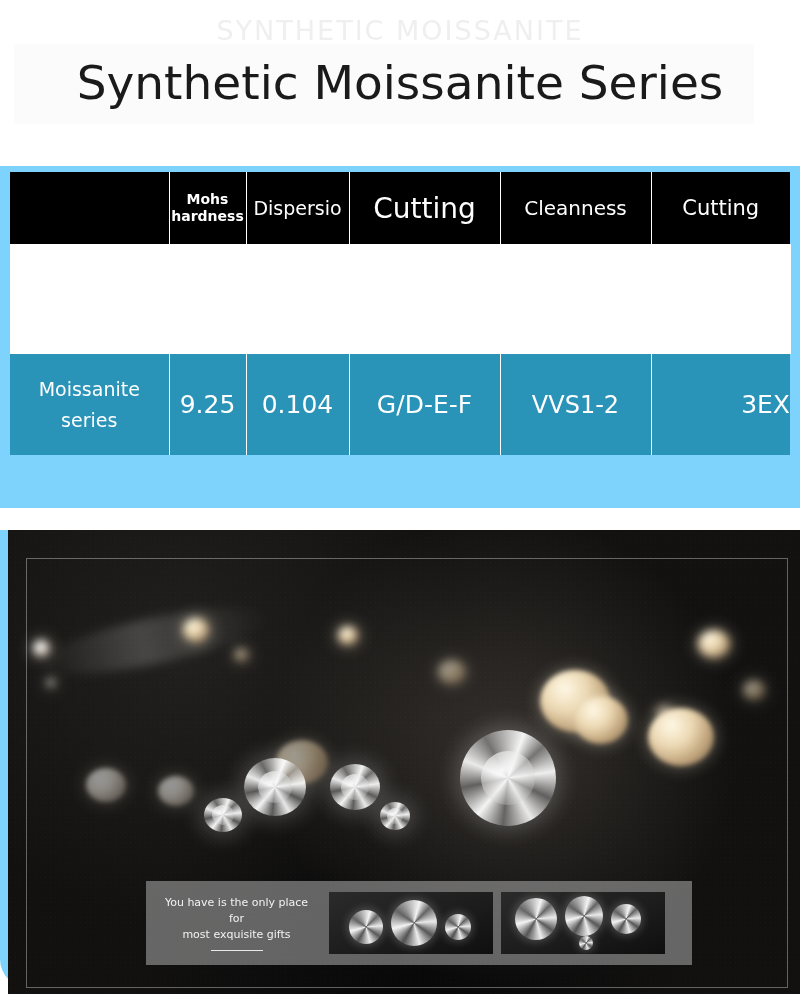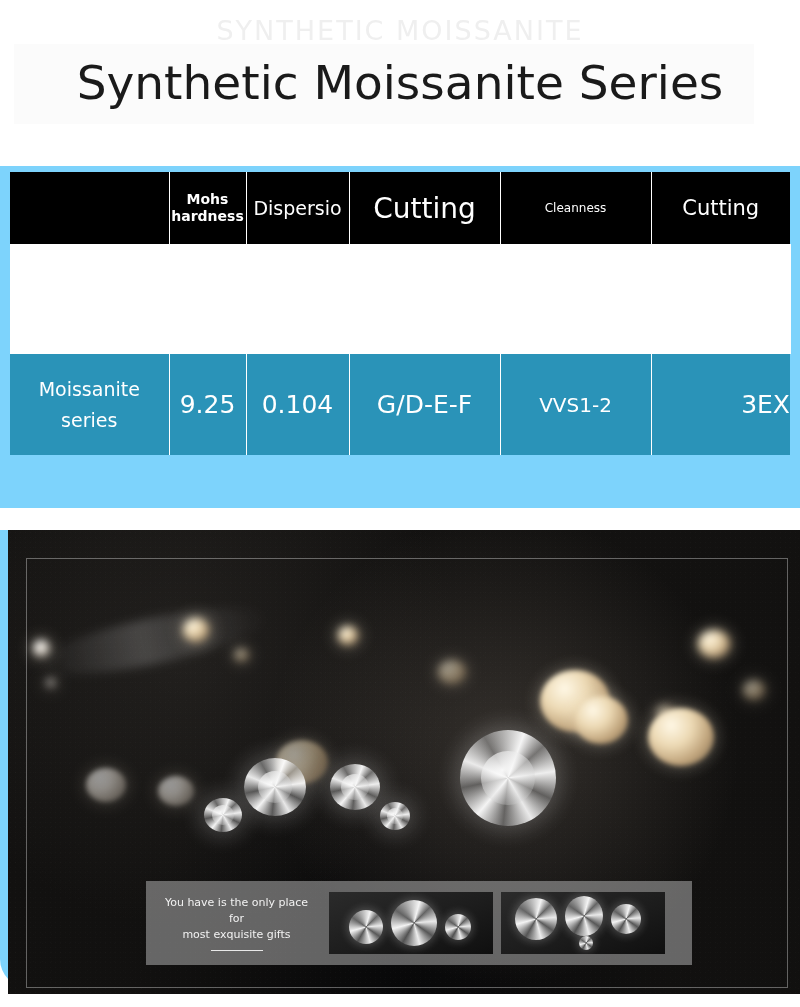--- a/index.html
+++ b/index.html
@@ -94,21 +94,21 @@
   .row-header td:last-child { border-right: none; }
 
   .hdr-blank { }
   .hdr-mohs {
     font-size: 14px;
     line-height: 17px;
     font-weight: bold;
   }
   .hdr-disp { font-size: 19px; }
   .hdr-colour { font-size: 28px; }
-  .hdr-clean { font-size: 12px; }
+  .hdr-clean { font-size: 20px; }
   .hdr-cut { font-size: 21px; }
 
   .row-empty td {
     background: #ffffff;
     height: 110px;
     border: none;
   }
   .row-empty .cell-line {
     border-right: 1px solid #ffffff;
   }
@@ -122,21 +122,21 @@
   .row-data td:last-child { border-right: none; text-align: right; }
 
   .cell-name {
     font-size: 19px;
     line-height: 31px;
     padding: 0 6px;
   }
   .cell-mohs { font-size: 25px; }
   .cell-disp { font-size: 25px; }
   .cell-colour { font-size: 25px; }
-  .cell-clean { font-size: 20px; }
+  .cell-clean { font-size: 24px; }
   .cell-cut { font-size: 25px; }
 
   
   .photo-section {
     position: absolute;
     left: 8px;
     top: 530px;
     width: 800px;
     height: 477px;
     background: #0b0b0c;

